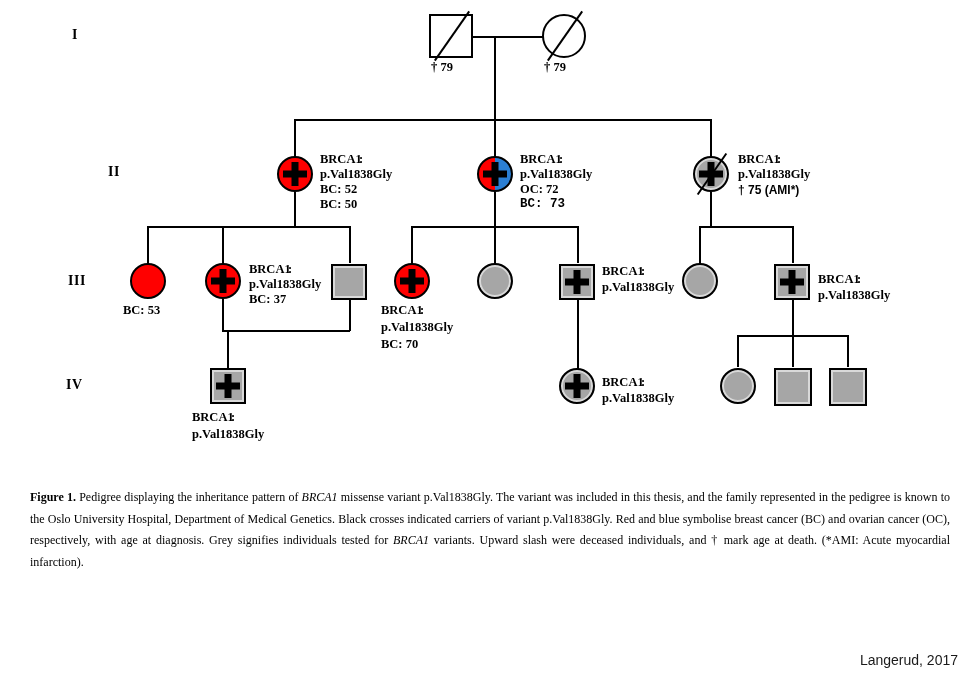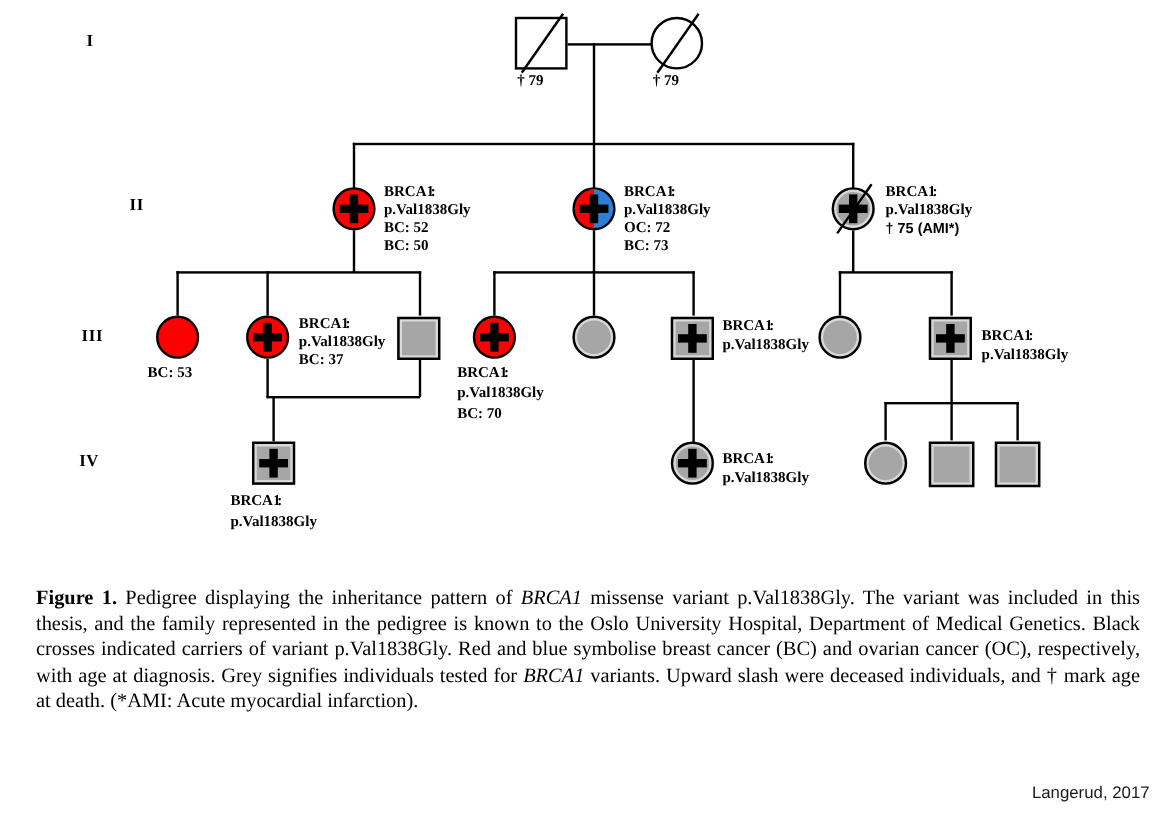--- a/index.html
+++ b/index.html
@@ -44,21 +44,21 @@
   }
   .lbl-sans{font-family:"Liberation Sans",sans-serif;font-size:12px;font-weight:bold;}
   .age{
     position:absolute;font-family:"Liberation Serif",serif;
     font-size:12.5px;font-weight:bold;white-space:nowrap;
   }
 
   
   #caption{
     position:absolute;left:30px;top:487px;width:920px;
-    font-family:"Liberation Serif",serif;font-size:17px;line-height:21.5px;
+    font-family:"Liberation Serif",serif;font-size:12px;line-height:21.5px;
     text-align:justify;
   }
   #caption b{font-weight:bold;}
   #caption i{font-style:italic;}
   #attribution{
     position:absolute;right:22px;top:652px;
     font-family:"Liberation Sans",sans-serif;font-size:14px;color:#1a1a1a;
   }
 </style>
 </head>
@@ -97,21 +97,21 @@
   <div class="lbl" style="left:320px;top:182px;">BC: 52</div>
   <div class="lbl" style="left:320px;top:197px;">BC: 50</div>
 
   <div class="sym ci fill-redblue" style="left:477px;top:156px;width:36px;height:36px;">
     <span class="cross"></span>
   </div>
   <div class="lbl gene" style="left:520px;top:152px;">BRCA1</div>
   <div class="lbl" style="left:559px;top:152px;">:</div>
   <div class="lbl" style="left:520px;top:167px;">p.Val1838Gly</div>
   <div class="lbl" style="left:520px;top:182px;">OC: 72</div>
-  <div class="lbl" style="left:520px;top:197px;">BC: 73</div>
+  <div class="lbl" style="left:520px;top:197px;font-family:Liberation Mono, monospace;">BC: 73</div>
 
   <div class="sym ci fill-grey bevel" style="left:693px;top:156px;width:36px;height:36px;">
     <span class="cross"></span>
   </div>
   <div class="slash" style="left:711px;top:149px;height:50px;transform:rotate(35deg);"></div>
   <div class="lbl gene" style="left:738px;top:152px;">BRCA1</div>
   <div class="lbl" style="left:777px;top:152px;">:</div>
   <div class="lbl" style="left:738px;top:167px;">p.Val1838Gly</div>
   <div class="lbl lbl-sans" style="left:738px;top:183px;">† 75 (AMI*)</div>
 

